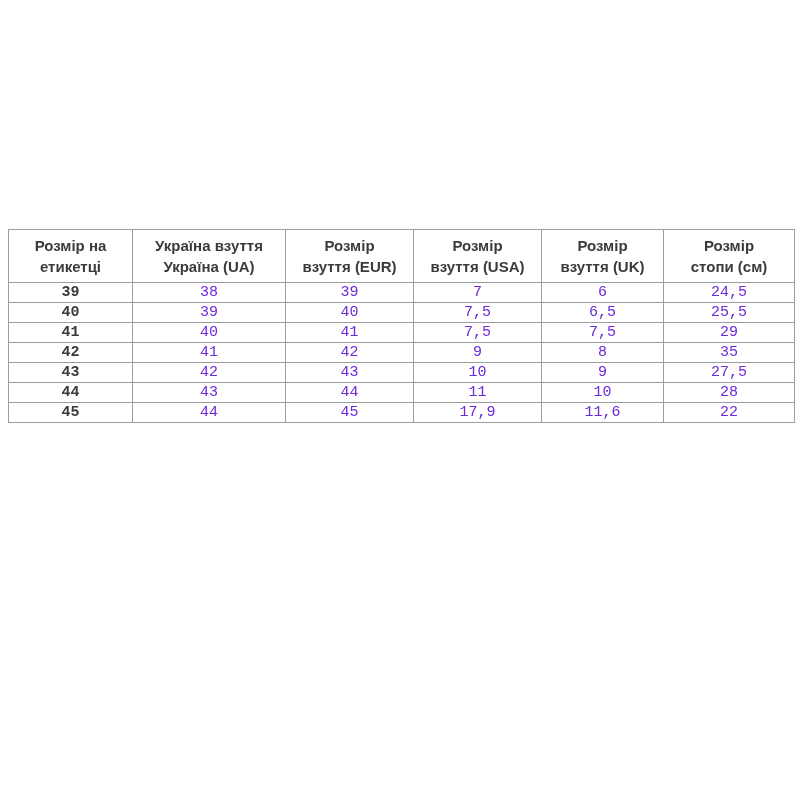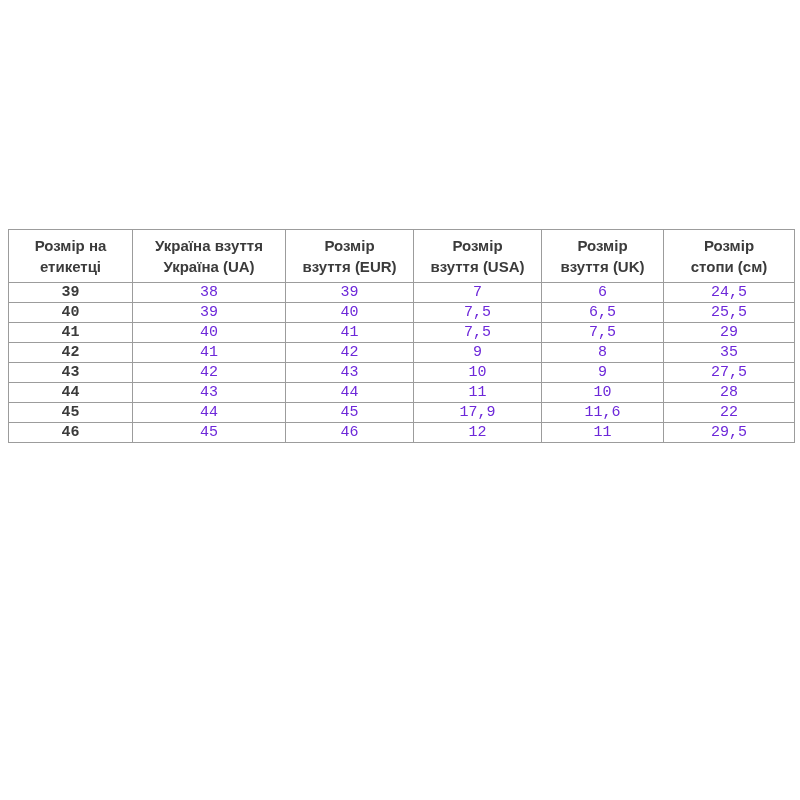--- a/index.html
+++ b/index.html
@@ -148,23 +148,15 @@
         <td>28</td>
       </tr>
       <tr>
         <td class="label-col">45</td>
         <td>44</td>
         <td>45</td>
         <td>17,9</td>
         <td>11,6</td>
         <td>22</td>
       </tr>
-      <tr>
-        <td class="label-col">46</td>
-        <td>45</td>
-        <td>46</td>
-        <td>12</td>
-        <td>11</td>
-        <td>29,5</td>
-      </tr>
     </tbody>
   </table>
 </div>
 
 </body></html>

